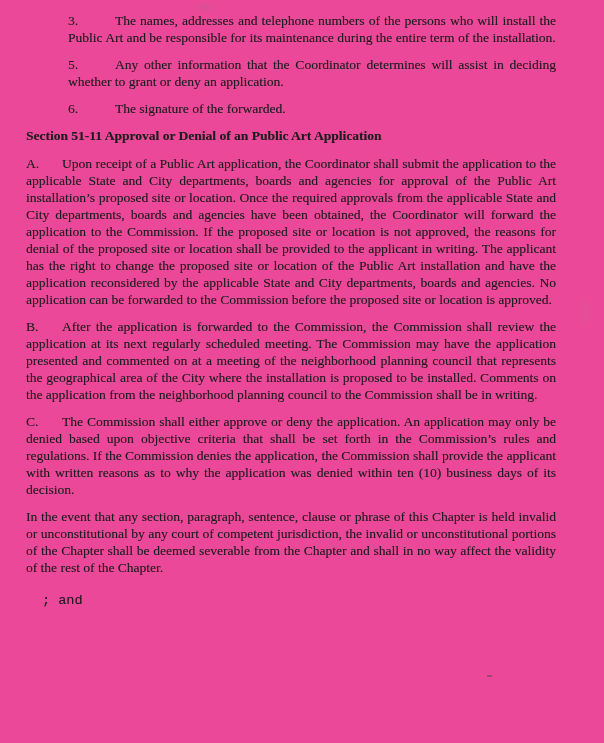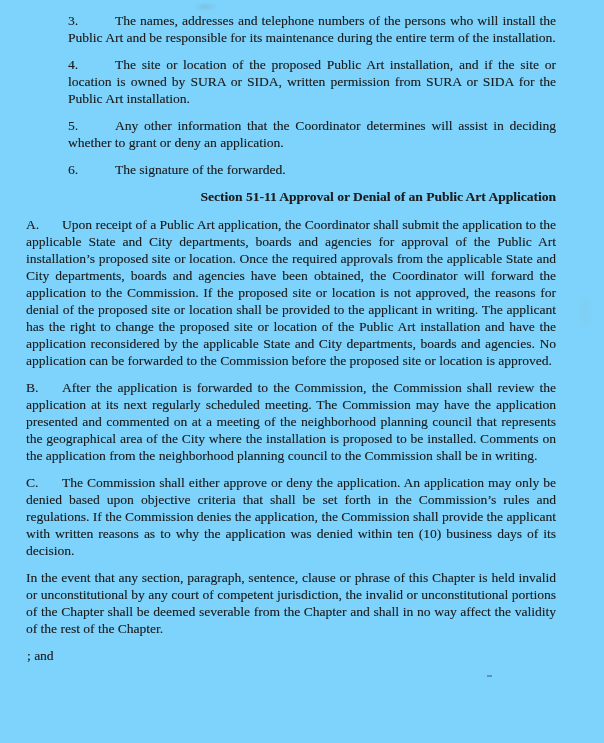--- a/index.html
+++ b/index.html
@@ -5,43 +5,43 @@
   html, body {
     margin: 0;
     padding: 0;
     background: #ffffff;
   }
   .page {
     position: relative;
     box-sizing: border-box;
     width: 604px;
     height: 743px;
-    background: #7dd3fc;
+    background: #ec4899;
     padding: 12px 48px 8px 26px;
     font-family: "Liberation Serif", serif;
     font-size: 13.5px;
     line-height: 17px;
     color: #1d1d1d;
     text-align: justify;
     overflow: hidden;
     
     text-shadow: 0.25px 0 0 rgba(20,20,20,0.35);
   }
   .para { margin: 0 0 10px 0; }
   .numbered { margin-left: 42px; }
   .tab-num { display: inline-block; width: 47px; }
   .tab-letter { display: inline-block; width: 36px; }
   .section-heading {
     font-size: 13.5px;
     font-weight: bold;
-    text-align: right;
+    text-align: left;
     margin: 4px 0 11px 0;
     line-height: 17px;
   }
-  .fragment { margin: 1px; text-align: left; }
+  .fragment { margin: 16px; text-align: left; font-family: Liberation Mono, monospace; }
   
   .smudge {
     position: absolute;
     pointer-events: none;
     border-radius: 50%;
   }
   .smudge-top {
     left: 192px; top: 2px; width: 26px; height: 10px;
     background: radial-gradient(ellipse at center, rgba(120,120,120,0.18), rgba(120,120,120,0) 70%);
   }
@@ -61,21 +61,20 @@
 <body>
 
 <div class="page">
 
   <div class="smudge smudge-top"></div>
   <div class="smudge smudge-right"></div>
   <div class="artifact-mark"></div>
 
   <div class="para numbered"><span class="tab-num">3.</span><span>The names, addresses and telephone numbers of the persons who will install the Public Art and be responsible for its maintenance during the entire term of the installation.</span></div>
 
-  <div class="para numbered"><span class="tab-num">4.</span><span>The site or location of the proposed Public Art installation, and if the site or location is owned by SURA or SIDA, written permission from SURA or SIDA for the Public Art installation.</span></div>
 
   <div class="para numbered"><span class="tab-num">5.</span><span>Any other information that the Coordinator determines will assist in deciding whether to grant or deny an application.</span></div>
 
   <div class="para numbered"><span class="tab-num">6.</span><span>The signature of the forwarded.</span></div>
 
   <div class="section-heading">Section 51-11 Approval or Denial of an Public Art Application</div>
 
   <div class="para"><span class="tab-letter">A.</span><span>Upon receipt of a Public Art application, the Coordinator shall submit the application to the applicable State and City departments, boards and agencies for approval of the Public Art installation’s proposed site or location.  Once the required approvals from the applicable State and City departments, boards and agencies have been obtained, the Coordinator will forward the application to the Commission.  If the proposed site or location is not approved, the reasons for denial of the proposed site or location shall be provided to the applicant in writing.  The applicant has the right to change the proposed site or location of the Public Art installation and have the application reconsidered by the applicable State and City departments, boards and agencies.  No application can be forwarded to the Commission before the proposed site or location is approved.</span></div>
 
   <div class="para"><span class="tab-letter">B.</span><span>After the application is forwarded to the Commission, the Commission shall review the application at its next regularly scheduled meeting.  The Commission may have the application presented and commented on at a meeting of the neighborhood planning council that represents the geographical area of the City where the installation is proposed to be installed.  Comments on the application from the neighborhood planning council to the Commission shall be in writing.</span></div>

